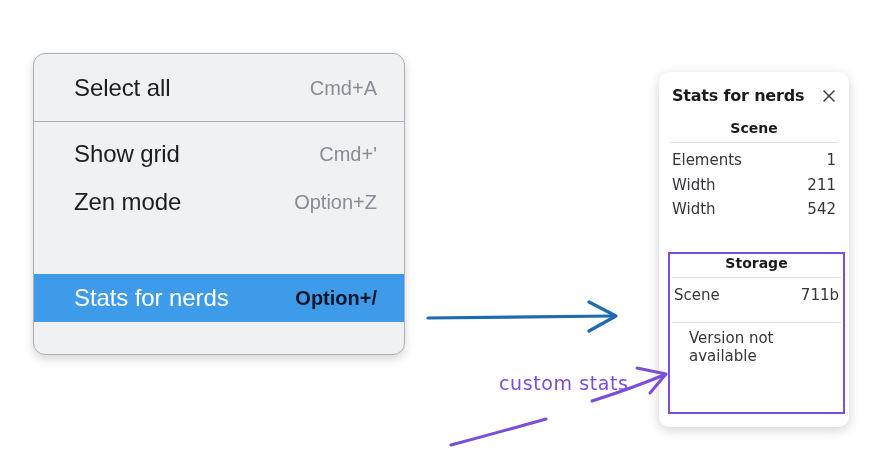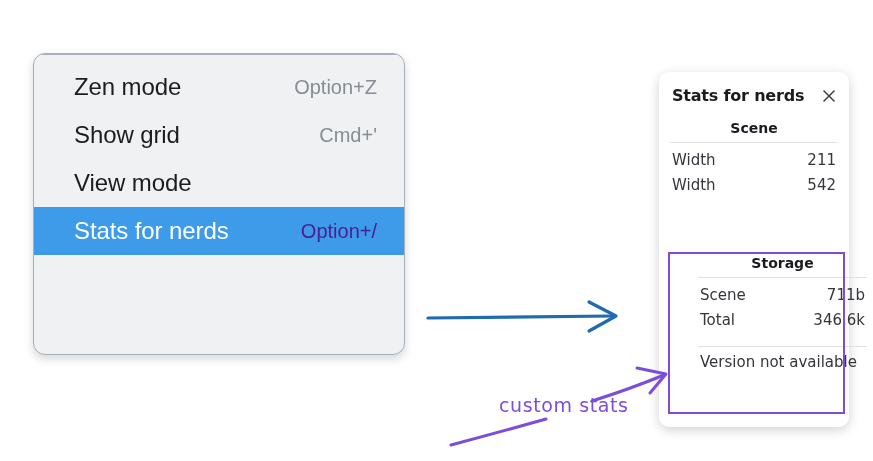--- a/index.html
+++ b/index.html
@@ -59,21 +59,22 @@
     font-size: 20px;
     color: #878d94;
   }
   .menu-item.selected {
     background: #3d9be9;
   }
   .menu-item.selected .label {
     color: #ffffff;
   }
   .menu-item.selected .shortcut {
-    color: #4c1d95;
+    color: #0f172a;
+    font-weight: bold;
   }
 
   
   #stats-panel {
     position: absolute;
     left: 659px;
     top: 72px;
     width: 190px;
     height: 355px;
     box-sizing: border-box;
@@ -136,68 +137,73 @@
     left: 668px;
     top: 252px;
     width: 177px;
     height: 162px;
     box-sizing: border-box;
     border: 2px solid #7c4ddb;
     pointer-events: none;
   }
   #boxed-content {
     position: absolute;
-    left: 696px;
+    left: 670px;
     top: 254px;
     width: 173px;
     font-family: "DejaVu Sans", sans-serif;
   }
   .version-line {
     font-size: 15px;
     color: #35353b;
-    padding: 1px 4px;
+    padding: 1px 19px;
   }
 
   
   #annotations {
     position: absolute;
     left: 0; top: 0;
     width: 873px; height: 461px;
     pointer-events: none;
   }
   #annot-text {
     position: absolute;
     left: 499px;
-    top: 394px;
+    top: 372px;
     font-family: "DejaVu Sans", sans-serif;
     font-size: 19px;
     color: #7c4ddb;
     letter-spacing: 0.6px;
     white-space: nowrap;
   }
 </style>
 </head>
 <body>
 
 <div id="context-menu">
 
+  <div class="menu-group group-top">
+    <div class="menu-item">
+      <span class="label">Select all</span>
+      <span class="shortcut">Cmd+A</span>
+    </div>
+  </div>
 
   <div class="menu-sep"></div>
 
   <div class="menu-group">
+    <div class="menu-item">
+      <span class="label">Show grid</span>
+      <span class="shortcut">Cmd+'</span>
+    </div>
     <div class="menu-item">
       <span class="label">Zen mode</span>
       <span class="shortcut">Option+Z</span>
     </div>
     <div class="menu-item">
-      <span class="label">Show grid</span>
-      <span class="shortcut">Cmd+'</span>
-    </div>
-    <div class="menu-item">
-      <span class="label">View mode</span>
     </div>
     <div class="menu-item selected">
       <span class="label">Stats for nerds</span>
       <span class="shortcut">Option+/</span>
     </div>
   </div>
 </div>
 
 <div id="stats-panel">
 
@@ -208,42 +214,42 @@
         <line x1="1.5" y1="1.5" x2="12.5" y2="12.5" stroke="currentColor" stroke-width="1.4"></line>
         <line x1="12.5" y1="1.5" x2="1.5" y2="12.5" stroke="currentColor" stroke-width="1.4"></line>
       </svg>
     </span>
   </div>
 
   <div>
     <div class="section-head">Scene</div>
     <div class="head-rule"></div>
     <div class="stat-row">
+      <span class="k">Elements</span>
+      <span class="v">1</span>
+    </div>
+    <div class="stat-row">
       <span class="k">Width</span>
       <span class="v">211</span>
     </div>
     <div class="stat-row">
       <span class="k">Width</span>
       <span class="v">542</span>
     </div>
   </div>
 </div>
 
 <div id="boxed-content">
   <div>
     <div class="section-head">Storage</div>
     <div class="head-rule"></div>
     <div class="stat-row">
       <span class="k">Scene</span>
       <span class="v">711b</span>
     </div>
-    <div class="stat-row">
-      <span class="k">Total</span>
-      <span class="v">346.6k</span>
-    </div>
   </div>
 
   <div style="margin-top:14px;">
     <div class="head-rule"></div>
     <div class="version-line">Version not available</div>
   </div>
 </div>
 
 <div id="custom-stats-box"></div>
 

